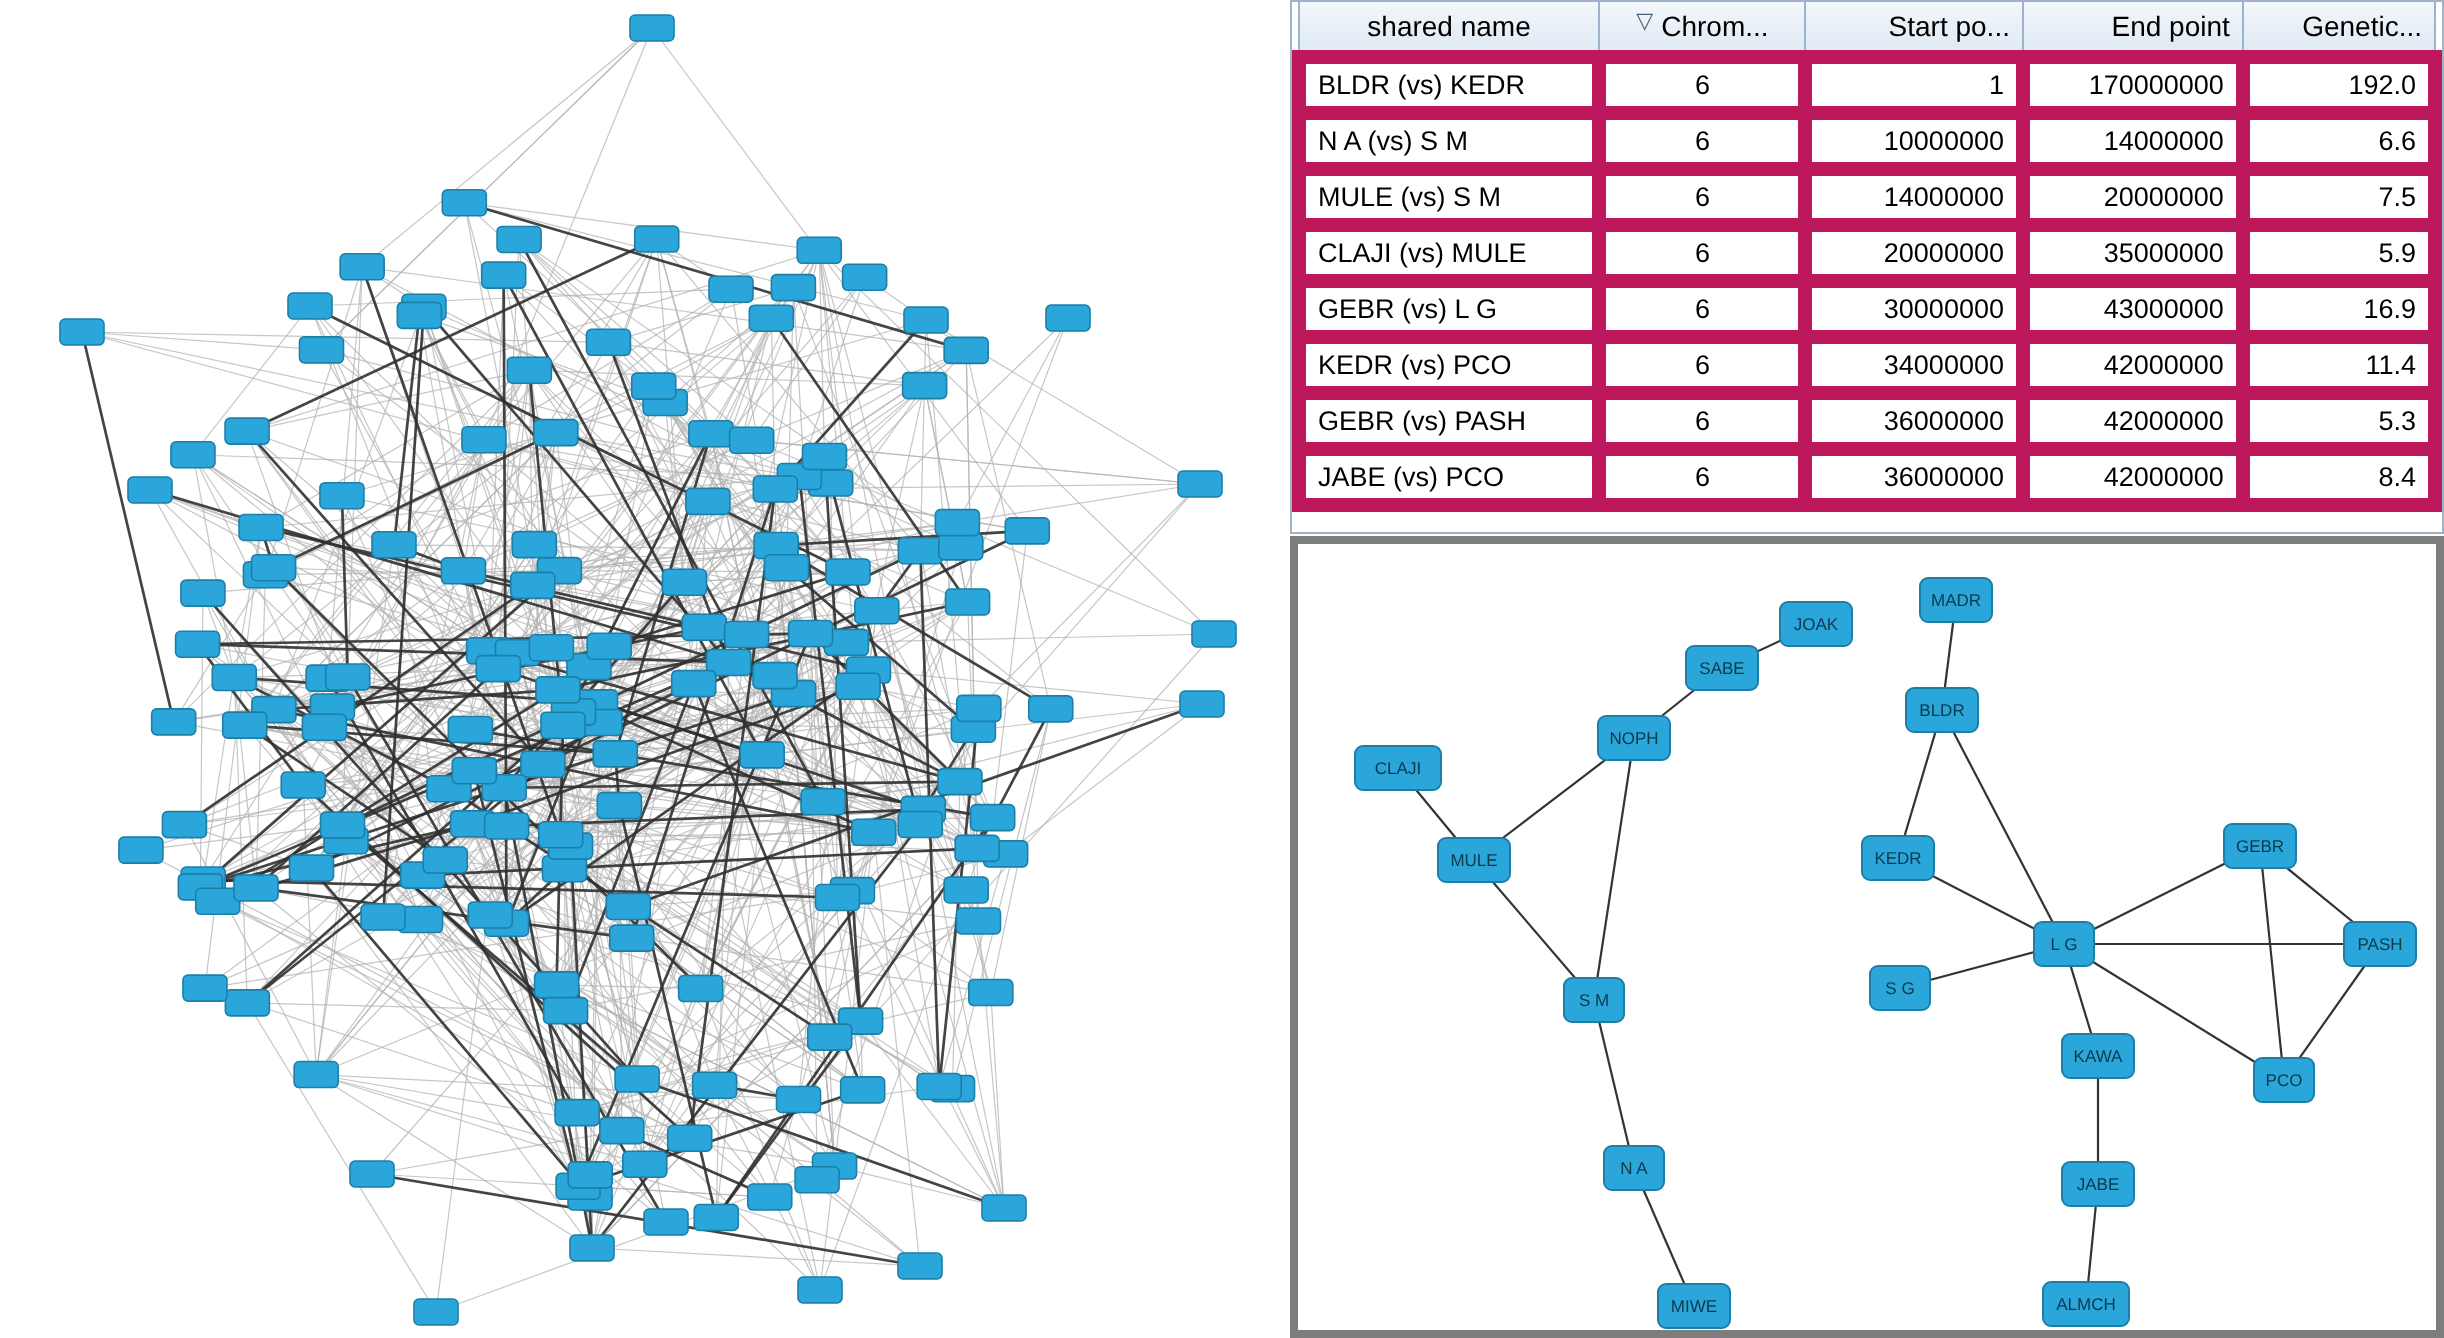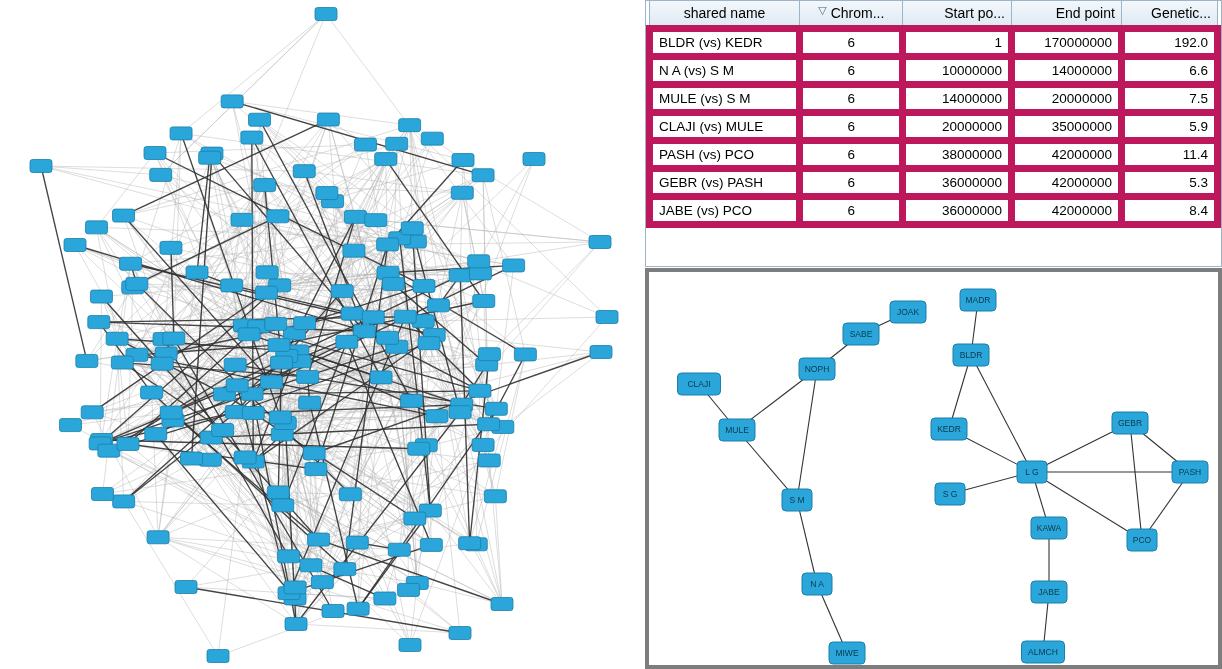--- a/index.html
+++ b/index.html
@@ -1441,23 +1441,30 @@
             <td class="num">7.5</td>
           </tr>
           <tr>
             <td class="">CLAJI (vs) MULE</td>
             <td class="center">6</td>
             <td class="num">20000000</td>
             <td class="num">35000000</td>
             <td class="num">5.9</td>
           </tr>
           <tr>
-            <td class="">PASH (vs) PCO</td>
+            <td class="">GEBR (vs) L G</td>
             <td class="center">6</td>
-            <td class="num">38000000</td>
+            <td class="num">30000000</td>
+            <td class="num">43000000</td>
+            <td class="num">16.9</td>
+          </tr>
+          <tr>
+            <td class="">KEDR (vs) PCO</td>
+            <td class="center">6</td>
+            <td class="num">34000000</td>
             <td class="num">42000000</td>
             <td class="num">11.4</td>
           </tr>
           <tr>
             <td class="">GEBR (vs) PASH</td>
             <td class="center">6</td>
             <td class="num">36000000</td>
             <td class="num">42000000</td>
             <td class="num">5.3</td>
           </tr>

